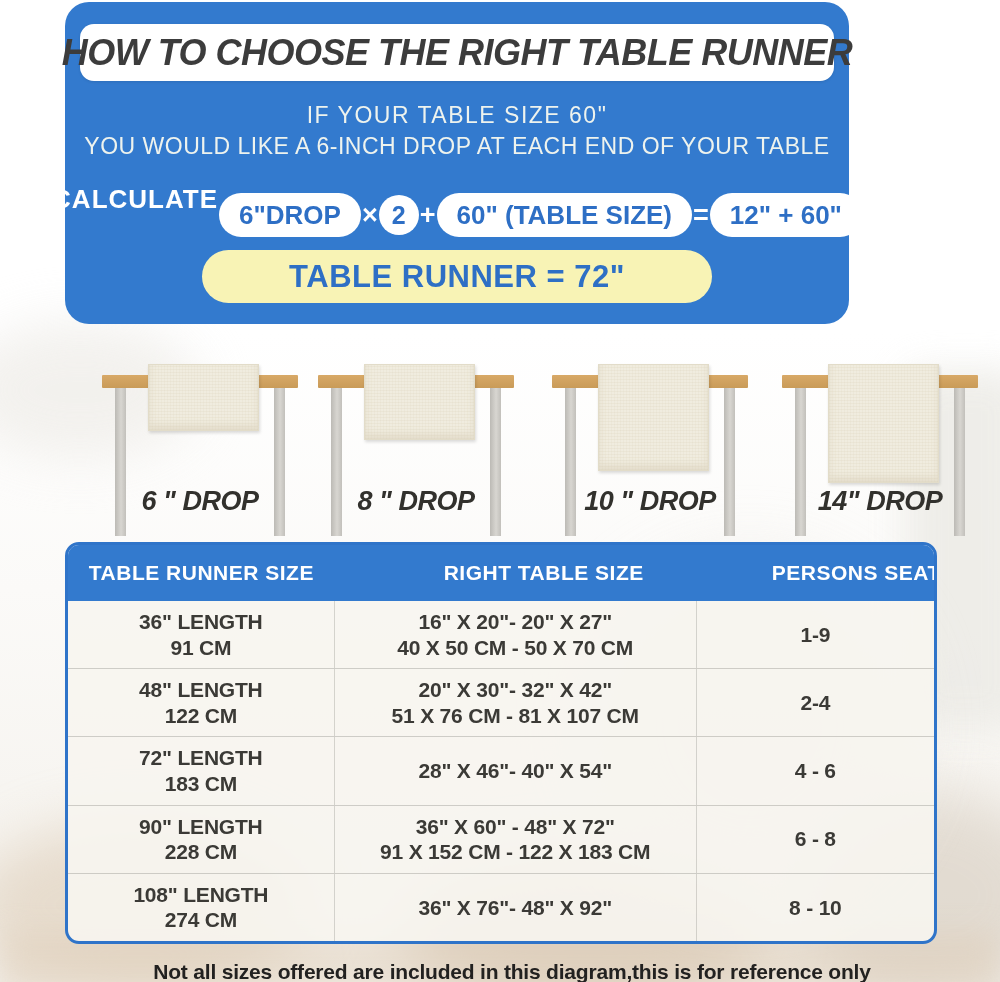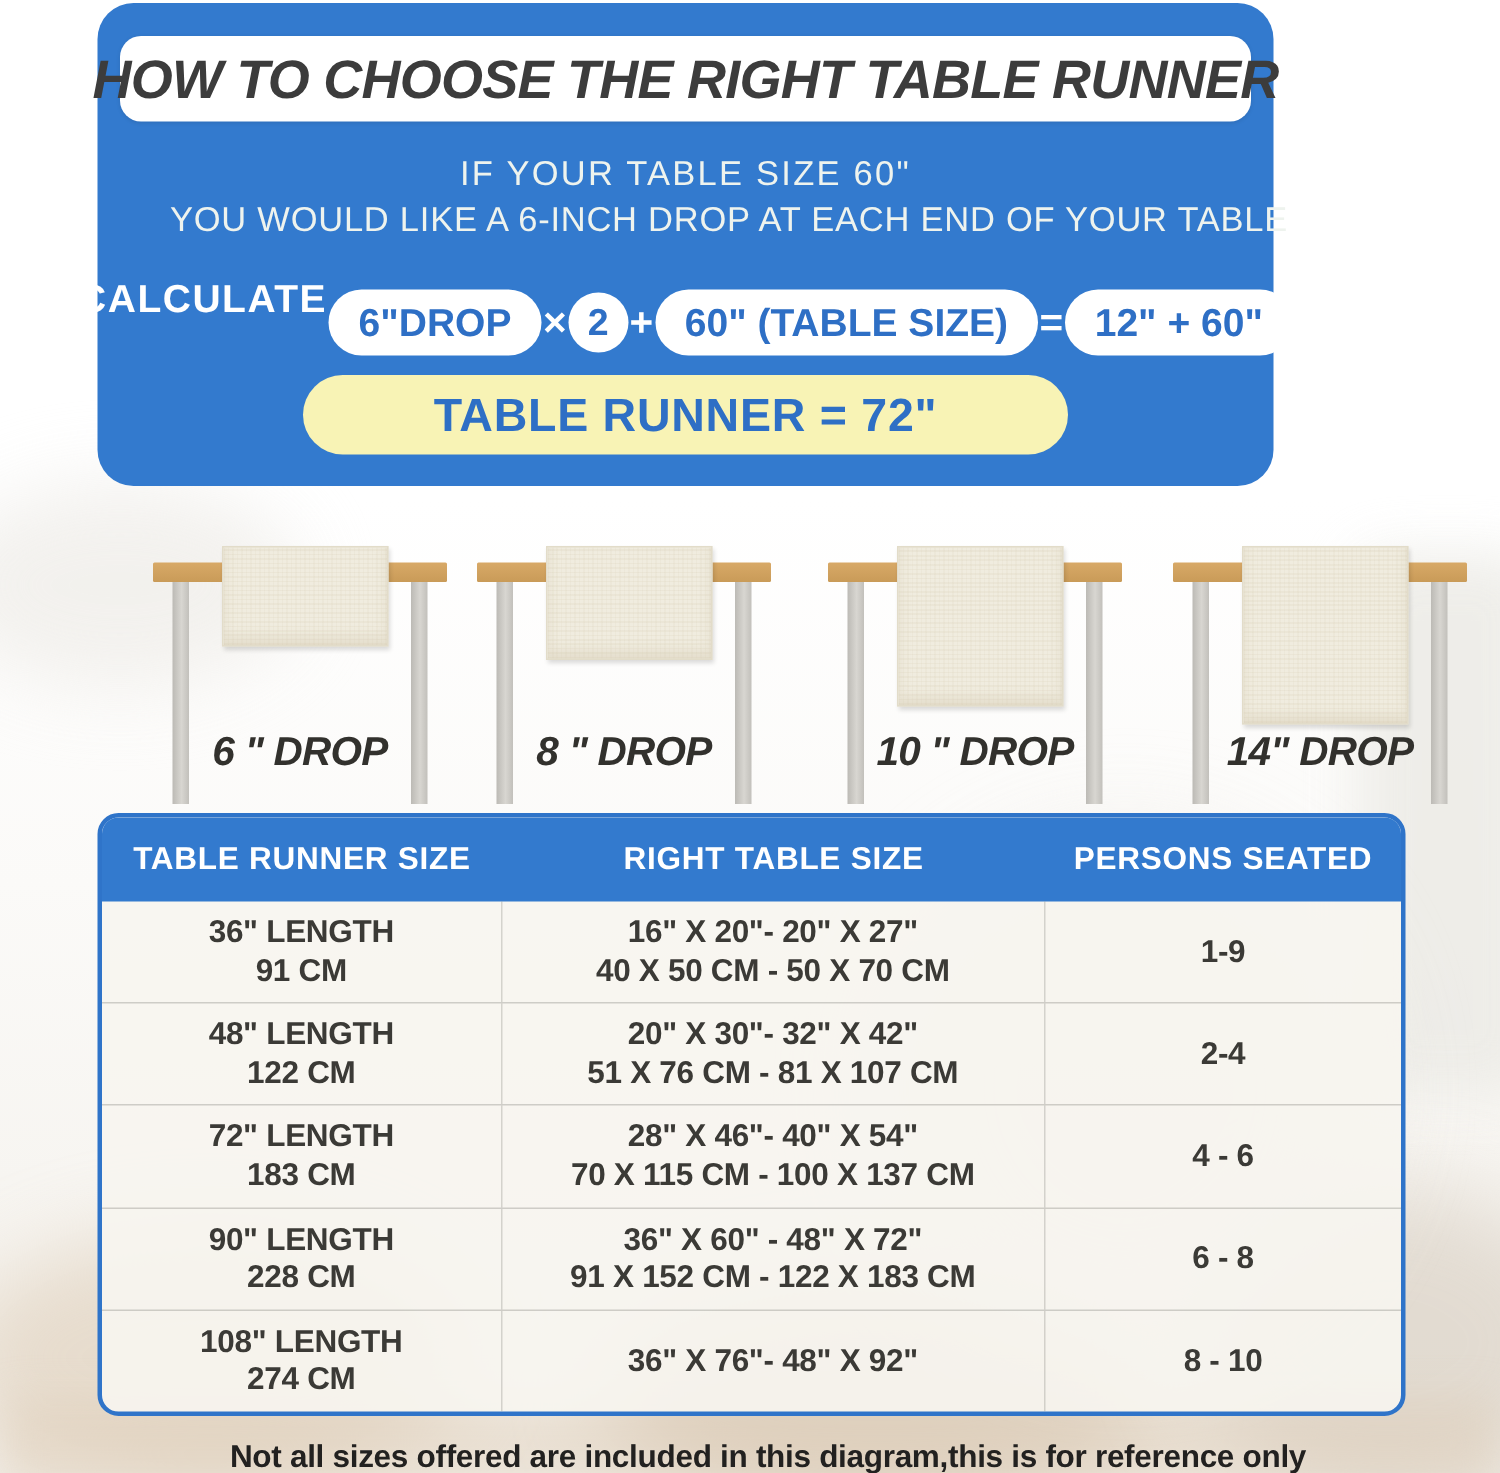--- a/index.html
+++ b/index.html
@@ -21,21 +21,21 @@
   .blue-panel{position:absolute;left:65px;top:2px;width:784px;height:322px;
               background:#337ace;border-radius:24px;text-decoration:underline;}
   .title-banner{position:absolute;left:15px;right:15px;top:22px;height:57px;background:#ffffff;
                 border-radius:14px;display:flex;align-items:center;justify-content:center;
                 box-shadow:0 1px 3px rgba(0,0,0,.10);}
   .page-title{margin:0;font-size:36px;font-weight:800;font-style:italic;color:#3c3c3c;
               letter-spacing:-0.5px;white-space:nowrap;}
   .intro{position:absolute;left:0;width:100%;text-align:center;color:#eef3ee;margin:0;
          font-size:23px;font-weight:500;}
   .intro-1{top:100px;letter-spacing:1.5px;}
-  .intro-2{top:131px;letter-spacing:.5px;padding-left:29px;}
+  .intro-2{top:131px;letter-spacing:.5px;}
   .calc-row{position:absolute;top:191px;left:0;right:0;height:44px;display:flex;
             align-items:center;justify-content:center;gap:1px;}
   .calc-label{color:#ffffff;font-weight:800;font-size:26px;letter-spacing:1px;}
   .pill{background:#ffffff;color:#2e6fc5;font-weight:800;font-size:26px;padding:0 20px;
         border-radius:23px;white-space:nowrap;height:44px;display:flex;align-items:center;}
   .op{color:#ffffff;font-weight:700;font-size:27px;}
   .mult-circle{flex:0 0 40px;width:40px;height:40px;border-radius:50%;background:#ffffff;
                color:#2e6fc5;font-weight:800;font-size:25px;display:flex;align-items:center;justify-content:center;}
   .result-pill{position:absolute;top:248px;left:50%;transform:translateX(-50%);width:510px;height:53px;
                border-radius:27px;background:#f8f3b5;color:#2e6fc5;font-weight:800;font-size:31px;
@@ -59,21 +59,21 @@
           border:1px solid #e2dcc9;
           box-shadow:1px 2px 3px rgba(0,0,0,.14), inset 0 -5px 7px rgba(206,196,170,.35);}
   .fig-caption{position:absolute;top:118px;left:0;width:100%;text-align:center;margin:0;
                font-style:italic;font-weight:800;font-size:27px;color:#32312d;letter-spacing:-.5px;}
 
   
   .size-table{position:absolute;left:65px;top:542px;width:872px;height:402px;
               border:3px solid #2f74c9;border-radius:14px;overflow:hidden;
               background:rgba(247,245,240,.90);display:flex;flex-direction:column;box-sizing:border-box;}
   .thead{flex:0 0 56px;background:#337ace;display:grid;grid-template-columns:30.8% 41.8% 27.4%;
-         align-items:center;}
+         align-items:center;gap:28px;}
   .th{text-align:center;color:#ffffff;font-weight:700;font-size:21px;letter-spacing:.5px;}
   .tbody{flex:1;display:flex;flex-direction:column;}
   .tr{flex:1;display:grid;grid-template-columns:30.8% 41.8% 27.4%;}
   .tr + .tr{border-top:1px solid rgba(130,128,122,.35);}
   .td{display:flex;flex-direction:column;justify-content:center;align-items:center;text-align:center;
       color:#3b3a36;font-weight:700;font-size:21px;line-height:1.22;letter-spacing:-.2px;}
   .td-runner,.td-fits{border-right:1px solid rgba(130,128,122,.30);}
 
   .footer-note{position:absolute;top:948px;left:0;width:100%;text-align:center;margin:12px;
                font-weight:700;font-size:21px;color:#222120;letter-spacing:-.2px;}
@@ -175,21 +175,20 @@
         <div class="td">2-4</div>
       </div>
 
       <div class="tr">
         <div class="td td-runner">
           <span>72" LENGTH</span>
           <span>183 CM</span>
         </div>
         <div class="td td-fits">
           <span>28" X 46"- 40" X 54"</span>
-          <span>70 X 115 CM - 100 X 137 CM</span>
         </div>
         <div class="td">4 - 6</div>
       </div>
 
       <div class="tr">
         <div class="td td-runner">
           <span>90" LENGTH</span>
           <span>228 CM</span>
         </div>
         <div class="td td-fits">

